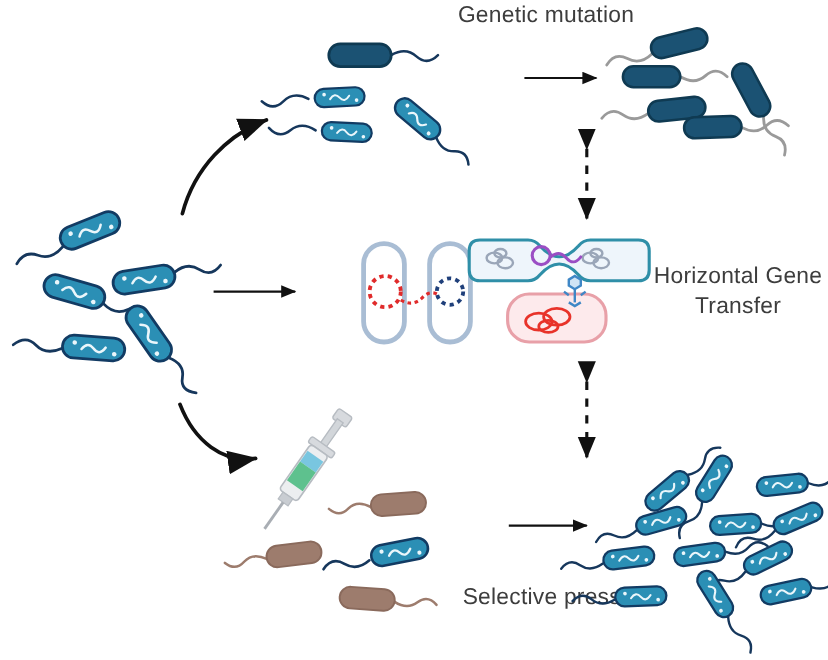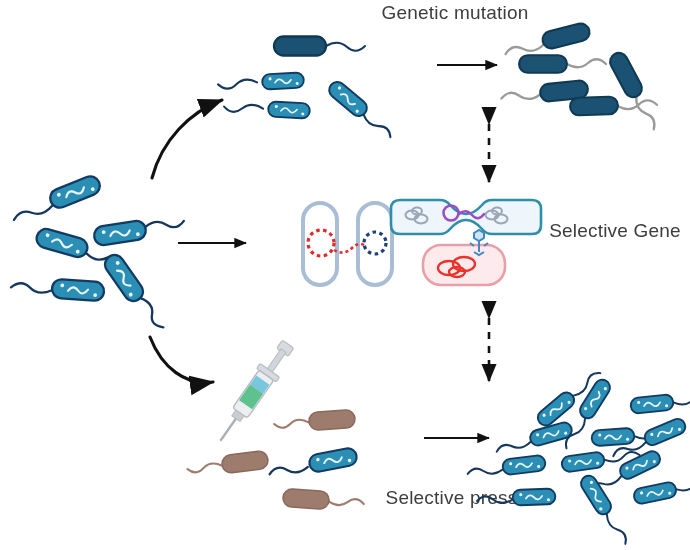--- a/index.html
+++ b/index.html
@@ -11,21 +11,22 @@
   .lbl.c{text-align:center;}
   svg{position:absolute;left:0;top:0;width:690px;height:550px;overflow:visible;}
 </style>
 </head>
 <body>
 
 <div id="stage">
 
   <div class="lbl c" style="left:355px;top:0px;width:200px;">Genetic mutation</div>
 
-  <div class="lbl c" style="left:540px;top:218px;width:150px;">Selective Gene</div>
+  <div class="lbl c" style="left:540px;top:218px;width:150px;">Horizontal Gene</div>
+  <div class="lbl c" style="left:540px;top:243px;width:150px;">Transfer</div>
 
   <div class="lbl c" style="left:358px;top:485px;width:215px;">Selective pressure</div>
 
   <svg viewBox="0 0 690 550">
     <defs>
       <marker id="ah" markerWidth="9" markerHeight="9" refX="7.5" refY="3.2" orient="auto">
         <path d="M0,0 L8,3.2 L0,6.4 z" fill="#111"></path>
       </marker>
       <marker id="ahs" markerWidth="8" markerHeight="8" refX="6.5" refY="2.9" orient="auto">
         <path d="M0,0 L7,2.9 L0,5.8 z" fill="#111"></path>

